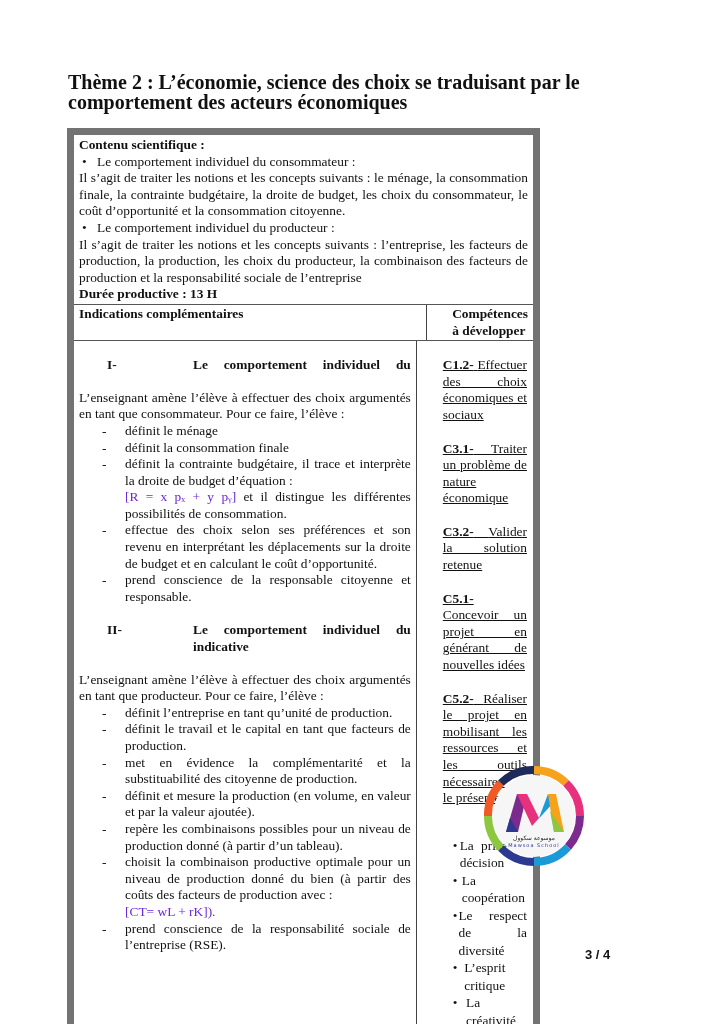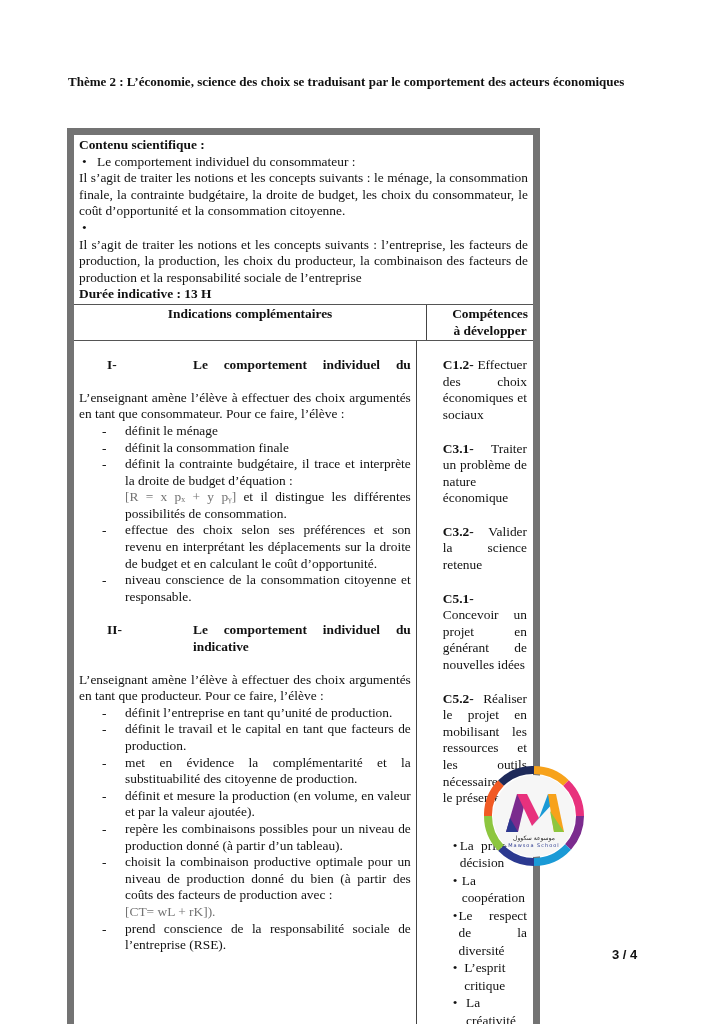--- a/index.html
+++ b/index.html
@@ -1,78 +1,79 @@
 <!DOCTYPE html>
 <html><head>
 <meta charset="utf-8">
 <style>
   * { box-sizing: border-box; margin: 0; padding: 0; }
   html, body { width: 724px; height: 1024px; background: #ffffff; }
   body { position: relative; font-family: "Liberation Serif", serif; color: #111; font-size: 13.4px; line-height: 16.6px; }
 
-  .title { position: absolute; left: 68px; top: 72px; width: 590px; font-weight: bold; font-size: 13px; line-height: 20px; }
+  .title { position: absolute; left: 68px; top: 72px; width: 590px; font-weight: bold; font-size: 20px; line-height: 20px; }
 
   .tbl { position: absolute; left: 67px; top: 128px; width: 473px; border: 7px solid #737373; }
   .top-cell { padding: 2px 5px 1px 5px; text-align: justify; border-bottom: 1.5px solid #555; }
   .bold { font-weight: bold; }
   .bul { display: flex; }
   .bul .dot { width: 18px; padding-left: 3px; }
 
-  .hdr { display: flex; border-bottom: 1.5px solid #555; text-align: center; }
+  .hdr { display: flex; border-bottom: 1.5px solid #555; }
   .hdr > div { font-weight: bold; padding: 1px 5px; }
   .col-l { width: 382px; border-right: 1px solid #444; }
   .col-r { flex: 1; margin-left: 20px; }
 
   .body-row { display: flex; }
   .body-row .col-l { padding: 16px 5px 4px 5px; text-align: justify; }
   .body-row .col-r { padding: 16px 6px 4px 6px; text-align: justify; }
 
   .sec-title { display: flex; font-weight: bold; margin-left: 28px; margin-bottom: 16px; }
   .sec-title .num { width: 46px; }
   .sec-title .txt { flex: 1; text-align: justify; text-align-last: justify; margin-left: 40px; }
   .sec-title .txt.single { text-align-last: auto; }
   .sec-title .txt span.line2 { display: block; text-align-last: left; }
 
   .para { margin-bottom: 0; }
   ul.dash { list-style: none; margin-left: 23px; }
   ul.dash li { display: flex; }
   ul.dash li .d { width: 23px; flex: none; }
   ul.dash li .t { flex: 1; text-align: justify; }
-  .formula { color: #737373; }
+  .formula { color: #6d28d9; }
   .gap { height: 17px; }
 
-  .comp { margin-bottom: 17px; }
+  .comp { margin-bottom: 17px; text-decoration: underline; }
   .comp .code { font-weight: bold; }
   .skills { list-style: none; margin-left: 10px; margin-top: 30px; }
   .skills li { display: flex; line-height: 17.5px; }
   .skills li .b { width: 11px; }
 
   .logo { position: absolute; left: 484px; top: 766px; width: 100px; height: 100px; }
 
-  .page-num { position: absolute; left: 612px; top: 947px; font-family: "Liberation Sans", sans-serif; font-weight: bold; font-size: 13px; }
+  .page-num { position: absolute; left: 585px; top: 947px; font-family: "Liberation Sans", sans-serif; font-weight: bold; font-size: 13px; }
 </style>
 </head>
 <body>
 
 <div class="title">Thème 2 : L’économie, science des choix se traduisant par le comportement des acteurs économiques</div>
 
 <div class="tbl">
   <div class="top-cell">
     <div class="bold">Contenu scientifique :</div>
     <div class="bul">
       <span class="dot">•</span>
       <span>Le comportement individuel du consommateur :</span>
     </div>
     <div>Il s’agit de traiter les notions et les concepts suivants : le ménage, la consommation finale, la contrainte budgétaire, la droite de budget, les choix du consommateur, le coût d’opportunité et la consommation citoyenne.</div>
     <div class="bul">
       <span class="dot">•</span>
+      <span>Le comportement individuel du producteur :</span>
     </div>
     <div>Il s’agit de traiter les notions et les concepts suivants : l’entreprise, les facteurs de production, la production, les choix du producteur, la combinaison des facteurs de production et la responsabilité sociale de l’entreprise</div>
     <div>
-      <span class="bold">Durée indicative</span>
+      <span class="bold">Durée productive</span>
       <span class="bold">: 13 H</span>
     </div>
   </div>
 
   <div class="hdr">
     <div class="col-l">Indications complémentaires</div>
     <div class="col-r">Compétences à développer</div>
   </div>
 
   <div class="body-row">
@@ -100,21 +101,21 @@
             <span>définit la contrainte budgétaire, il trace et interprète la droite de budget d’équation :</span><br>
             <span class="formula">[R = x pₓ + y pᵧ]</span><span> et il distingue les différentes possibilités de consommation.</span>
           </span>
         </li>
         <li>
             <span class="d">-</span>
             <span class="t">effectue des choix selon ses préférences et son revenu en interprétant les déplacements sur la droite de budget et en calculant le coût d’opportunité.</span>
           </li>
         <li>
             <span class="d">-</span>
-            <span class="t">niveau conscience de la consommation citoyenne et responsable.</span>
+            <span class="t">prend conscience de la responsable citoyenne et responsable.</span>
           </li>
       </ul>
       <div class="gap"></div>
 
       <div class="sec-title">
         <span class="num">II-</span>
         <span class="txt single">Le comportement individuel du indicative</span>
       </div>
       <div class="para">L’enseignant amène l’élève à effectuer des choix argumentés en tant que producteur. Pour ce faire, l’élève :</div>
       <ul class="dash">
@@ -148,21 +149,21 @@
         <li>
             <span class="d">-</span>
             <span class="t">prend conscience de la responsabilité sociale de l’entreprise (RSE).</span>
           </li>
       </ul>
     </div>
 
     <div class="col-r">
       <div class="comp"><span class="code">C1.2-</span> <span>Effectuer des choix économiques et sociaux</span></div>
       <div class="comp"><span class="code">C3.1-</span> <span>Traiter un problème de nature économique</span></div>
-      <div class="comp"><span class="code">C3.2-</span> <span>Valider la science retenue</span></div>
+      <div class="comp"><span class="code">C3.2-</span> <span>Valider la solution retenue</span></div>
       <div class="comp"><span class="code">C5.1-</span> <span>Concevoir un projet en générant de nouvelles idées</span></div>
       <div class="comp"><span class="code">C5.2-</span> <span>Réaliser le projet en mobilisant les ressources et les outils nécessaires et le présenter</span></div>
 
       <ul class="skills">
         <li>
             <span class="b">•</span>
             <span>La prise de décision</span>
           </li>
         <li>
             <span class="b">•</span>

